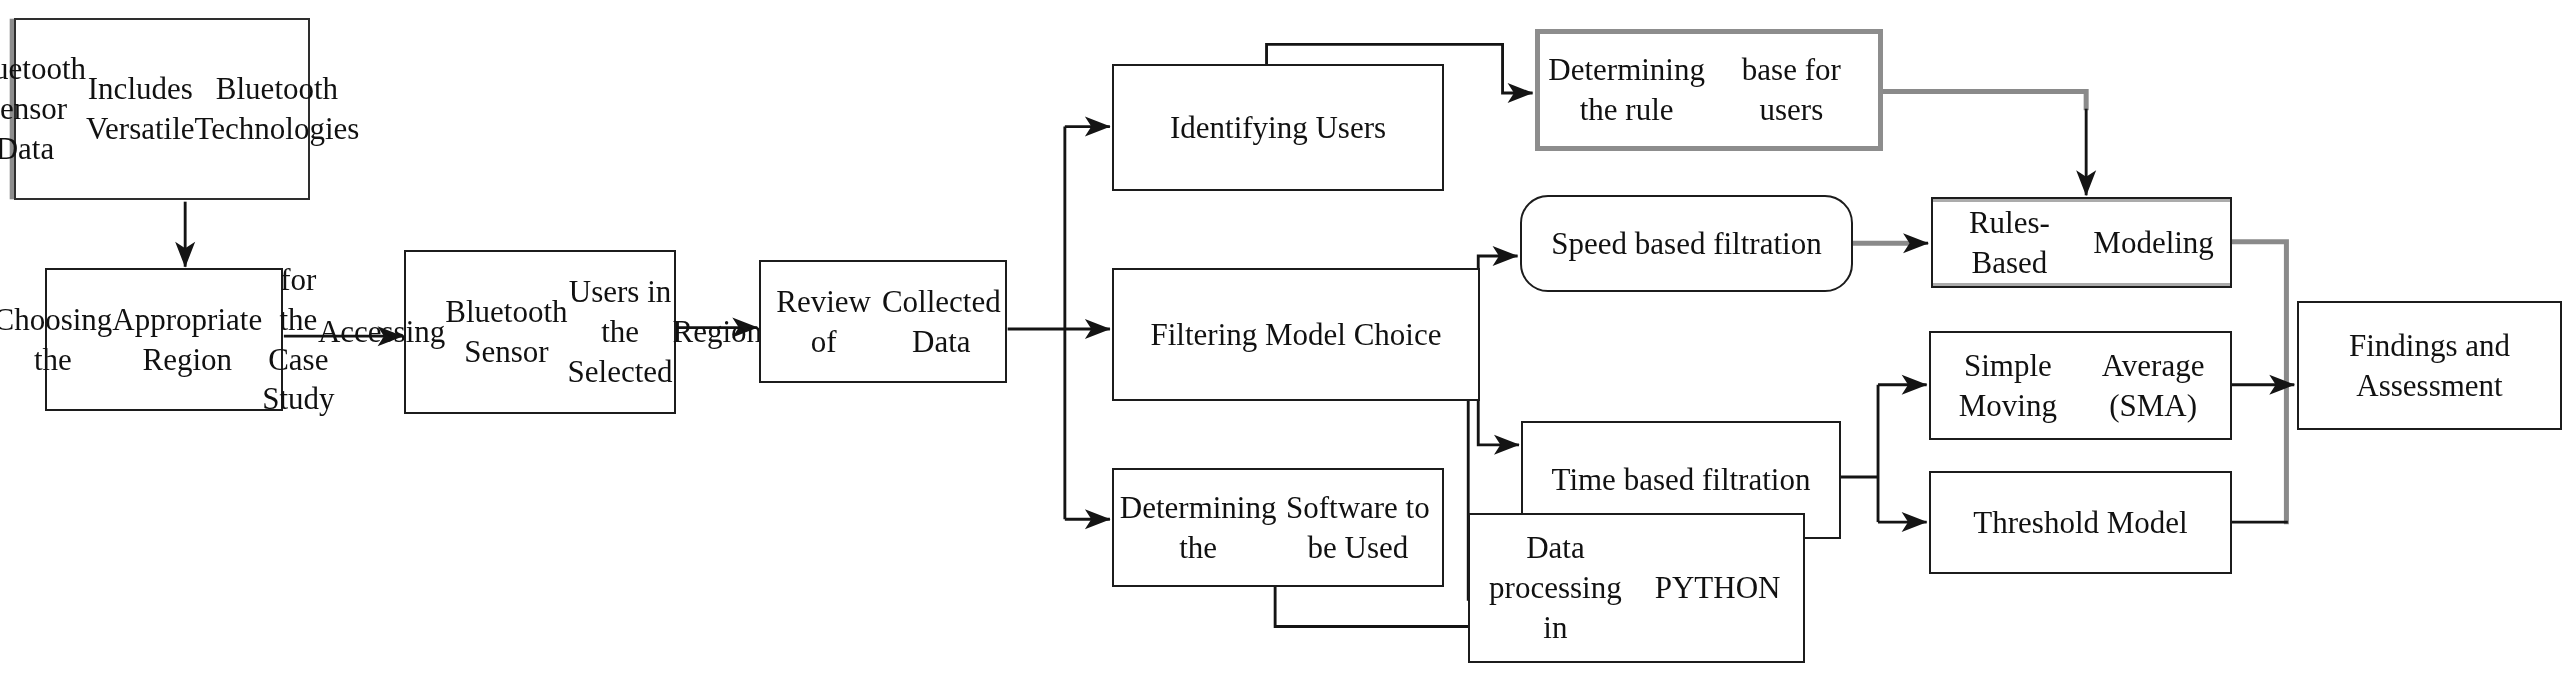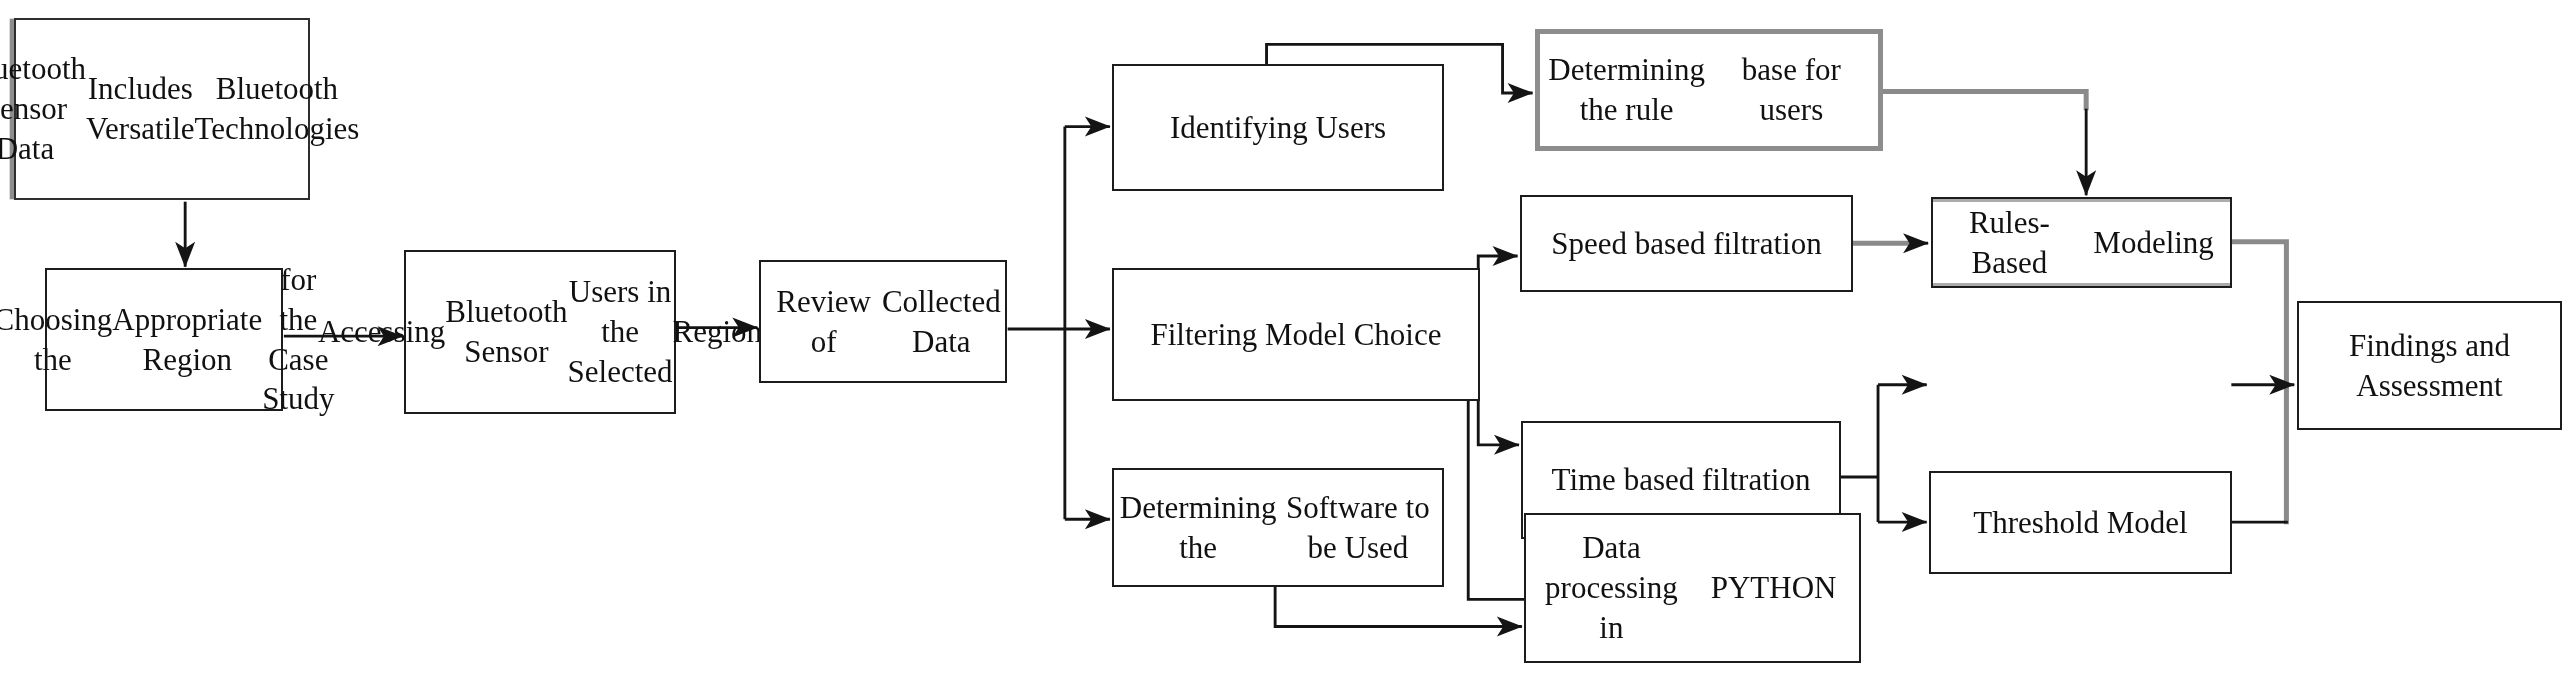--- a/index.html
+++ b/index.html
@@ -37,23 +37,23 @@
   .node div{width:100%;}
   
   .n-bluetooth   {left:13.6px;  top:18px;  width:296px; height:182px; border-color:#2e2e2e; box-shadow:-5px 0 0 -0.7px var(--highlight-border);}
   .n-choosing    {left:45px;  top:268px; width:238px; height:143px;}
   .n-accessing   {left:404px; top:250px; width:272px; height:164px;}
   .n-review      {left:759px;top:260px; width:248px; height:123px;}
   .n-identifying {left:1112px;top:64px;  width:332px; height:127px;}
   .n-filtering   {left:1112px;top:268px; width:368px; height:133px;}
   .n-detsoft     {left:1112px;top:468px; width:332px; height:119px;}
   .n-rulebase    {left:1535px;top:29px;  width:348px; height:122px; border:5px solid var(--highlight-border);}
-  .n-speed       {left:1520px;top:195px; width:333px; height:97px;}
+  .n-speed       {left:1520px;top:195px; width:333px; height:97px;border-radius:28px;}
   .n-time        {left:1521px;top:421px; width:320px; height:118px;}
-  .n-python      {left:1524px;top:513px; width:337px; height:150px;}
+  .n-python      {left:1468px;top:513px; width:337px; height:150px;}
   .n-rules       {left:1931px;top:197px; width:301px; height:91px; box-shadow:inset 0 2.9px 0 #ababab, inset 0 -2.9px 0 #ababab;}
   .n-sma         {left:1929px;top:331px; width:303px; height:109px;}
   .n-threshold   {left:1929px;top:471px; width:303px; height:103px;}
   .n-findings    {left:2297px;top:301px; width:265px; height:129px;flex-direction:column;}
 </style>
 </head>
 <body>
 
 <div id="canvas">
 
@@ -143,20 +143,24 @@
   <div class="node n-python">
       <div>Data processing in</div>
       <div>PYTHON</div>
     </div>
 
   <div class="node n-rules">
       <div>Rules-Based</div>
       <div>Modeling</div>
     </div>
 
+  <div class="node n-sma">
+      <div>Simple Moving</div>
+      <div>Average (SMA)</div>
+    </div>
 
   <div class="node n-threshold">Threshold Model</div>
 
   <div class="node n-findings">
       <div>Findings and</div>
       <div>Assessment</div>
     </div>
 
 </div>
 

